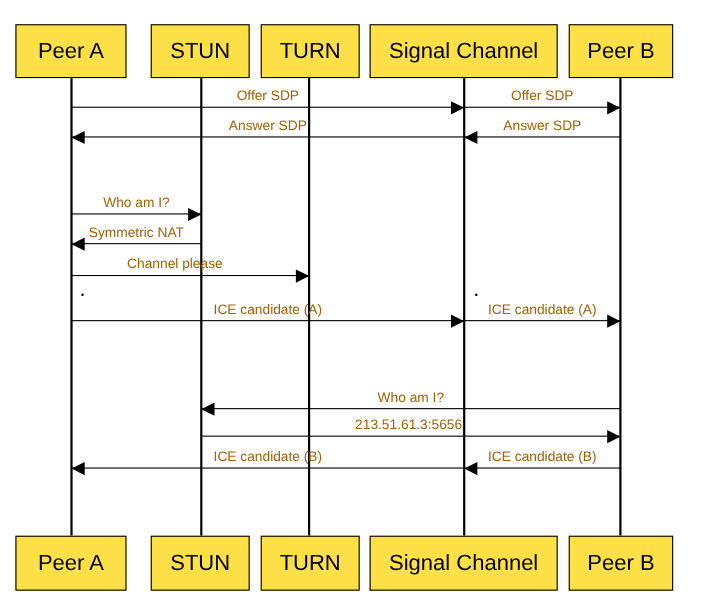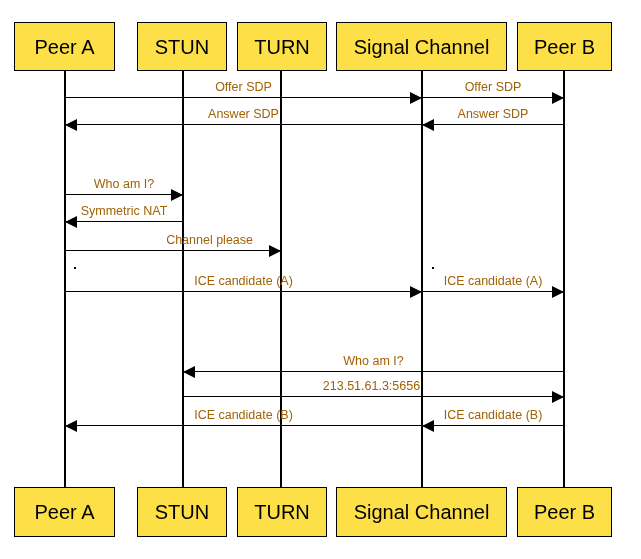--- a/index.html
+++ b/index.html
@@ -44,21 +44,21 @@
       <div class="arrow-head arrow-left" style="top: 118.5px; left: 65px;"></div>
       <div class="msg-label" style="left: 65px; width: 357px; top: 108px;">Answer SDP</div>
       <div class="msg-line" style="left: 65px; width: 118px; top: 194px;"></div>
       <div class="arrow-head arrow-right" style="top: 188.5px; left: 171px;"></div>
       <div class="msg-label" style="left: 65px; width: 118px; top: 178px;">Who am I?</div>
       <div class="msg-line" style="left: 65px; width: 118px; top: 221px;"></div>
       <div class="arrow-head arrow-left" style="top: 215.5px; left: 65px;"></div>
       <div class="msg-label" style="left: 65px; width: 118px; top: 205px;">Symmetric NAT</div>
       <div class="msg-line" style="left: 65px; width: 216px; top: 250px;"></div>
       <div class="arrow-head arrow-right" style="top: 244.5px; left: 269px;"></div>
-      <div class="msg-label" style="left: 65px; width: 188px; top: 234px; text-align: right;">Channel please</div>
+      <div class="msg-label" style="left: 65px; width: 188px; top: 234px;">Channel please</div>
       <div class="msg-line" style="left: 65px; width: 357px; top: 291px;"></div>
       <div class="arrow-head arrow-right" style="top: 285.5px; left: 410px;"></div>
       <div class="msg-label" style="left: 65px; width: 357px; top: 275px;">ICE candidate (A)</div>
       <div class="msg-line" style="left: 422px; width: 142px; top: 291px;"></div>
       <div class="arrow-head arrow-right" style="top: 285.5px; left: 552px;"></div>
       <div class="msg-label" style="left: 422px; width: 142px; top: 275px;">ICE candidate (A)</div>
       <div class="msg-line" style="left: 183px; width: 381px; top: 371px;"></div>
       <div class="arrow-head arrow-left" style="top: 365.5px; left: 183px;"></div>
       <div class="msg-label" style="left: 183px; width: 381px; top: 355px;">Who am I?</div>
       <div class="msg-line" style="left: 183px; width: 381px; top: 396px;"></div>

